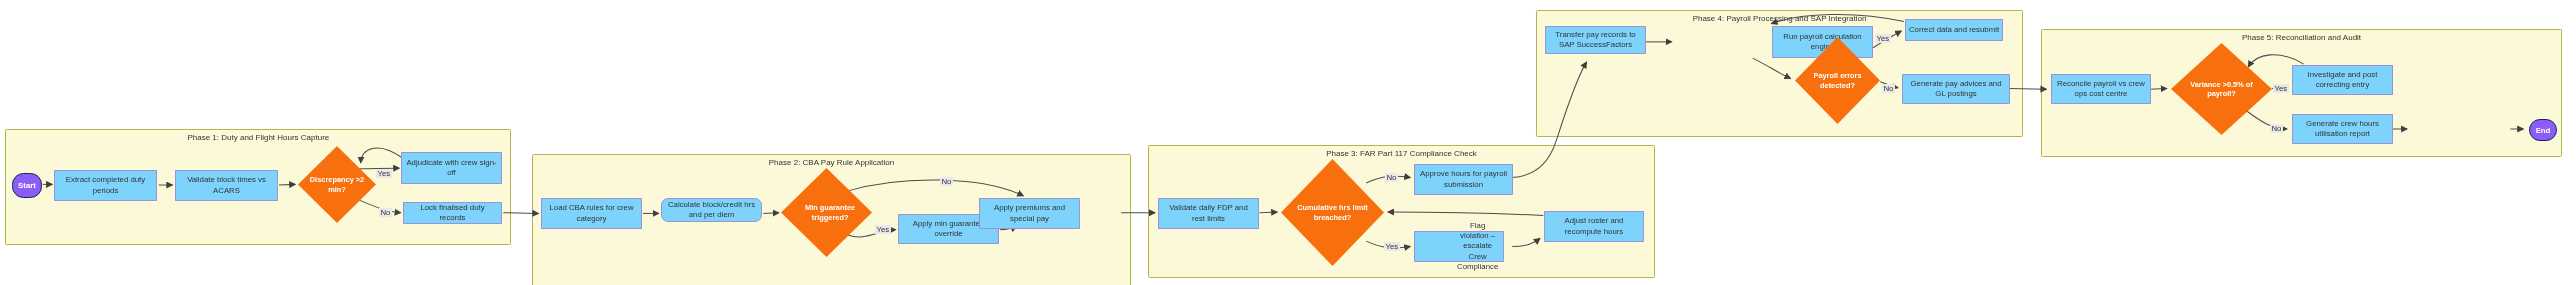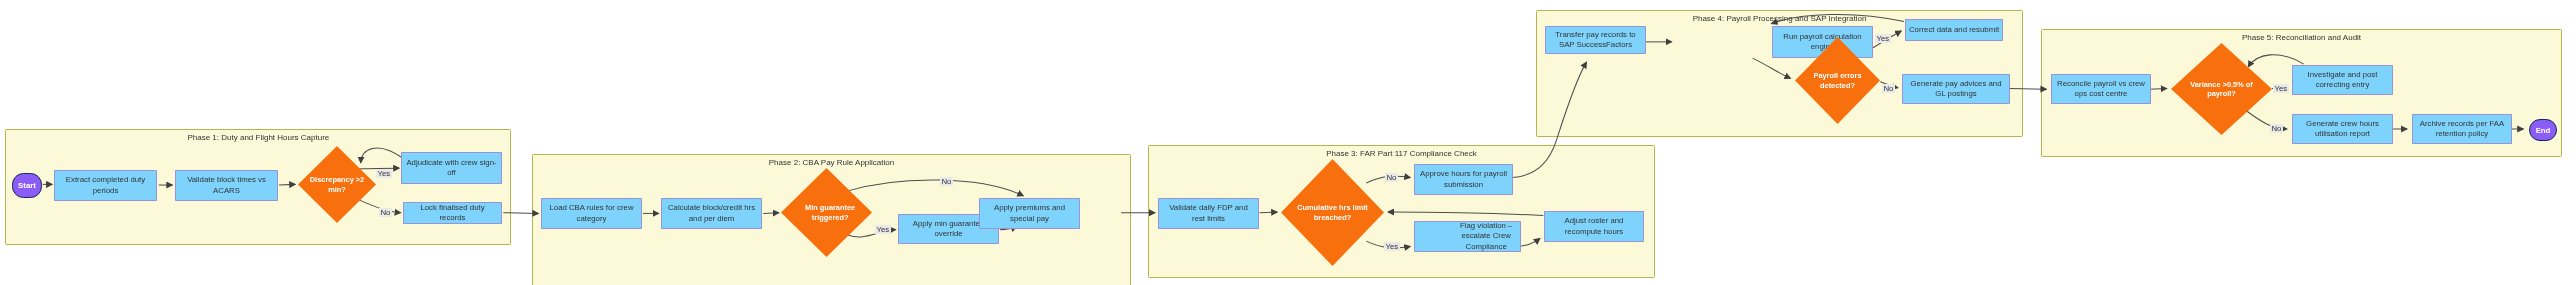--- a/index.html
+++ b/index.html
@@ -91,50 +91,49 @@
 
   <div class="node" style="left:54px;top:170px;width:103px;height:31px;">Extract completed duty periods</div>
   <div class="node" style="left:175px;top:170px;width:103px;height:31px;">Validate block times vs ACARS</div>
   <div class="decision" style="left:298px;top:146px;width:78px;height:77px;">
     <span class="dlabel">Discrepancy &gt;2 min?</span>
   </div>
   <div class="node" style="left:401px;top:152px;width:101px;height:32px;">Adjudicate with crew sign-off</div>
   <div class="node" style="left:403px;top:202px;width:99px;height:21.6px;">Lock finalised duty records</div>
 
   <div class="node" style="left:541px;top:198px;width:101px;height:31px;">Load CBA rules for crew category</div>
-  <div class="node" style="left:661px;top:198px;width:101px;height:31px;">Calculate block/credit hrs and per diem</div>
+  <div class="node" style="left:661px;top:198px;width:101px;height:24px;border-radius:7px;">Calculate block/credit hrs and per diem</div>
   <div class="decision" style="left:781px;top:168px;width:91px;height:89px;justify-content:flex-end;">
     <span class="dlabel">Min guarantee triggered?</span>
   </div>
   <div class="node" style="left:898px;top:214px;width:101px;height:30px;">Apply min guarantee override</div>
   <div class="node" style="left:979px;top:198px;width:101px;height:31px;">Apply premiums and special pay</div>
 
   <div class="node" style="left:1158px;top:198px;width:101px;height:31px;">Validate daily FDP and rest limits</div>
   <div class="decision" style="left:1281px;top:159px;width:103px;height:107px;">
     <span class="dlabel">Cumulative hrs limit breached?</span>
   </div>
   <div class="node" style="left:1414px;top:164px;width:99px;height:31px;">Approve hours for payroll submission</div>
-  <div class="node" style="left:1414px;top:221px;width:107px;height:31px;padding-left:40px;">Flag violation – escalate Crew Compliance</div>
+  <div class="node" style="left:1414px;top:231px;width:90px;height:31px;padding-left:40px;">Flag violation – escalate Crew Compliance</div>
   <div class="node" style="left:1544px;top:211px;width:100px;height:31px;">Adjust roster and recompute hours</div>
 
   <div class="node" style="left:1545px;top:26px;width:101px;height:28px;">Transfer pay records to SAP SuccessFactors</div>
   <div class="node" style="left:1772px;top:26px;width:101px;height:32px;">Run payroll calculation engine</div>
   <div class="decision" style="left:1795px;top:37px;width:85px;height:87px;">
     <span class="dlabel">Payroll errors detected?</span>
   </div>
   <div class="node" style="left:1905px;top:19px;width:98px;height:21.6px;">Correct data and resubmit</div>
   <div class="node" style="left:1902px;top:74px;width:108px;height:30px;">Generate pay advices and GL postings</div>
 
   <div class="node" style="left:2051px;top:74px;width:100px;height:30px;text-align:center;">Reconcile payroll vs crew ops cost centre</div>
   <div class="decision" style="left:2171px;top:43px;width:101px;height:92px;">
     <span class="dlabel">Variance &gt;0.5% of payroll?</span>
   </div>
   <div class="node" style="left:2292px;top:65px;width:101px;height:30px;">Investigate and post correcting entry</div>
   <div class="node" style="left:2292px;top:114px;width:101px;height:30px;">Generate crew hours utilisation report</div>
-  <div class="node" style="left:2412px;top:114px;width:100px;height:30px;">Archive records per FAA retention policy</div>
 
   <span class="edge-label" style="left:376px;top:169px;">Yes</span>
   <span class="edge-label" style="left:379px;top:208px;">No</span>
   <span class="edge-label" style="left:940px;top:177px;">No</span>
   <span class="edge-label" style="left:875px;top:225px;">Yes</span>
   <span class="edge-label" style="left:1385px;top:173px;">No</span>
   <span class="edge-label" style="left:1384px;top:242px;">Yes</span>
   <span class="edge-label" style="left:1875px;top:34px;">Yes</span>
   <span class="edge-label" style="left:1882px;top:84px;">No</span>
   <span class="edge-label" style="left:2273px;top:84px;">Yes</span>

